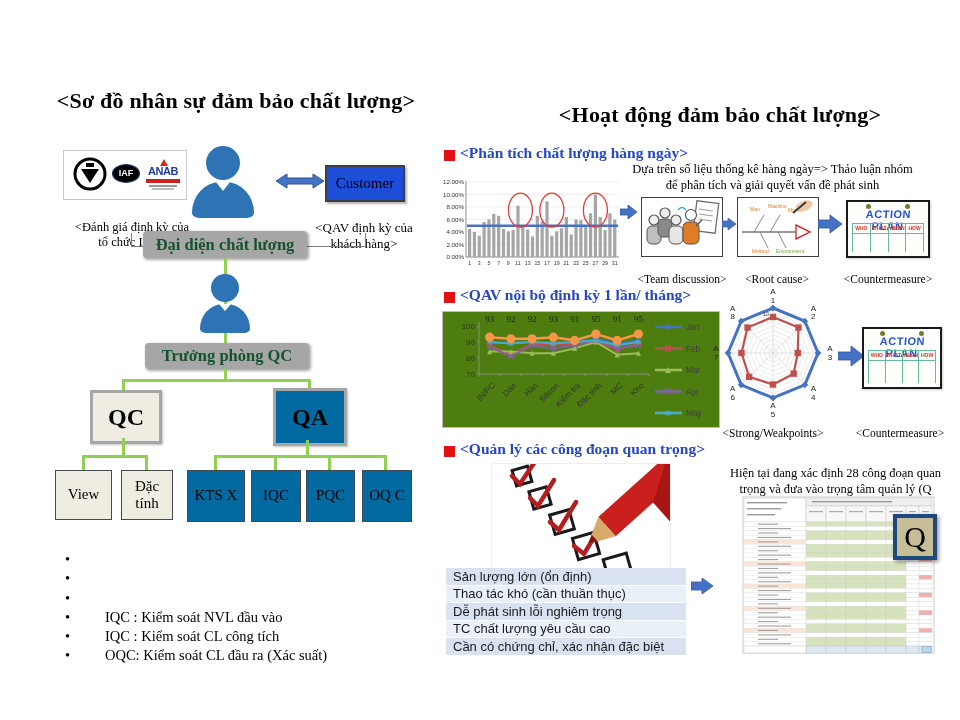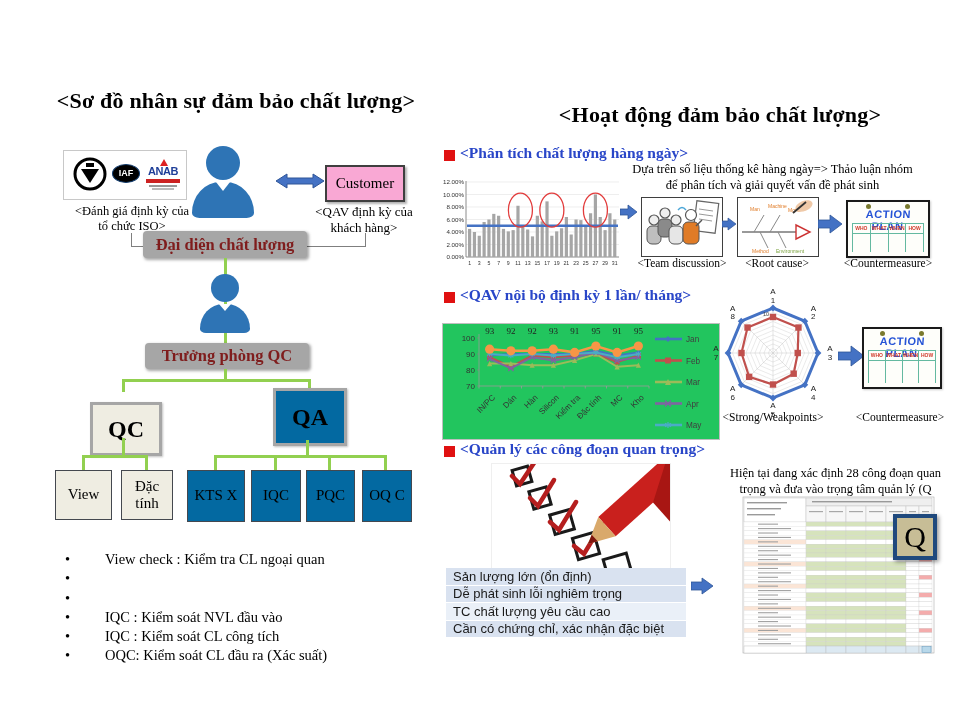--- a/index.html
+++ b/index.html
@@ -1,39 +1,39 @@
 <!DOCTYPE html>
 <html><head>
 <meta charset="utf-8">
 <style>
   html,body{margin:0;padding:0;background:#fff;}
   .slide{position:relative;width:960px;height:720px;background:#fff;overflow:hidden;
          font-family:"Liberation Serif",serif;color:#000;}
   .abs{position:absolute;}
   .sans{font-family:"Liberation Sans",sans-serif;}
   .slide-title{font-weight:bold;font-size:22px;text-align:center;letter-spacing:.2px;}
-  .cap{font-size:11.5px;text-align:center;line-height:1.2;}
+  .cap{font-size:11.5px;text-align:center;line-height:1.2;margin-top:16px;}
   .note{font-size:12.5px;text-align:center;line-height:1.25;}
-  .banner{background:#A6A6A6;color:#7f1d1d;font-weight:bold;text-align:center;
+  .banner{background:#A6A6A6;color:#14532d;font-weight:bold;text-align:center;
           border-radius:4px;box-shadow:1.5px 1.5px 3px rgba(0,0,0,.35);
           display:flex;align-items:center;justify-content:center;}
   .gline{background:#92D050;}
   .deptbox{border:3px solid #A6A6A6;display:flex;align-items:center;justify-content:center;
            font-weight:bold;font-size:24px;box-shadow:1px 1px 2px rgba(0,0,0,.25);}
   .leafbox{border:1.5px solid #44484F;display:flex;align-items:center;justify-content:center;
            font-size:15px;text-align:center;line-height:1.15;}
   .beige{background:#EFEDE2;}
   .cyan{background:#0369a1;}
   .phead{background:#2E74B5;border-radius:50%;}
   .pbody{background:#2E74B5;border-radius:46% 46% 12% 12% / 85% 85% 14% 14%;}
   .collar{width:0;height:0;border-left:7px solid transparent;border-right:7px solid transparent;
           border-top:9px solid #fff;}
   .rsq{width:11px;height:11px;background:#E01111;}
   .sect-h{color:#2946C8;font-weight:bold;font-size:15.5px;white-space:nowrap;}
-  .frame{border:1px solid #BFBFBF;background:#22c55e;margin-top:12px;}
+  .frame{border:1px solid #BFBFBF;background:#4d7c0f;}
   .imgbox{border:1px solid #3F3F3F;background:#fff;}
   .crit{height:16.5px;margin-bottom:1px;display:flex;align-items:center;padding-left:7px;
         font-size:13px;color:#1a1a1a;font-family:"Liberation Sans",sans-serif;}
   .crit.odd{background:#D9E2F0;} .crit.even{background:#EAF0F8;}
   .bullet-row{display:flex;font-size:14.5px;line-height:19.3px;}
   .bullet-row .dot{width:14px;flex:none;}
   .bullet-row .sp{width:26px;flex:none;}
   .apb{border:2px solid #1a1a1a;background:#FEFEFA;box-shadow:1px 1px 2px rgba(0,0,0,.2);}
   .pin{position:absolute;top:2px;width:5px;height:5px;border-radius:50%;background:#7A7A2E;}
   .ap-title{position:absolute;top:6px;left:0;right:0;text-align:center;color:#2553D6;
@@ -80,21 +80,21 @@
   <div class="abs" style="left:190px;top:144px;width:66px;height:76px;">
     <div class="abs phead" style="left:16px;top:2px;width:34px;height:34px;"></div>
     <div class="abs pbody" style="left:2px;top:38px;width:62px;height:36px;"></div>
     <div class="abs collar" style="left:26px;top:38px;"></div>
   </div>
 
   <svg class="abs" style="left:276px;top:173px;" width="48" height="16" viewBox="0 0 48 16">
     <polygon points="0,8 11,1 11,5 37,5 37,1 48,8 37,15 37,11 11,11 11,15" fill="#4472C4" stroke="#2F5597" stroke-width="1"></polygon>
   </svg>
 
-  <div class="abs" style="left:325px;top:165px;width:76px;height:33px;background:#f9a8d4;border:2px solid #3F3F3F;
+  <div class="abs" style="left:325px;top:165px;width:76px;height:33px;background:#1d4ed8;border:2px solid #3F3F3F;
        display:flex;align-items:center;justify-content:center;font-size:15px;box-shadow:2px 2px 2px rgba(0,0,0,.3);">Customer</div>
 
   <div class="abs cap" style="left:52px;top:204px;width:160px;font-size:12.5px;">
     <div>&lt;Đánh giá định kỳ của</div>
       <div>tổ chức ISO&gt;</div>
   </div>
   <div class="abs cap" style="left:308px;top:204px;width:112px;font-size:13px;">
     <div>&lt;QAV định kỳ của</div>
       <div>khách hàng&gt;</div>
   </div>
@@ -112,21 +112,21 @@
     <div class="abs collar" style="left:21px;top:32px;border-left-width:6px;border-right-width:6px;border-top-width:7px;"></div>
   </div>
 
   <div class="abs banner" style="left:145px;top:343px;width:164px;height:26px;font-size:16.5px;">Trưởng phòng QC</div>
 
   <div class="abs gline" style="left:224px;top:369px;width:3px;height:10px;"></div>
   <div class="abs gline" style="left:122px;top:379px;width:189px;height:3px;"></div>
   <div class="abs gline" style="left:122px;top:379px;width:3px;height:13px;"></div>
   <div class="abs gline" style="left:308px;top:379px;width:3px;height:11px;"></div>
 
-  <div class="abs deptbox beige" style="left:90px;top:402px;width:66px;height:48px;">QC</div>
+  <div class="abs deptbox beige" style="left:90px;top:390px;width:66px;height:48px;">QC</div>
   <div class="abs deptbox cyan" style="left:273px;top:388px;width:68px;height:52px;">QA</div>
 
   <div class="abs gline" style="left:122px;top:438px;width:3px;height:17px;"></div>
   <div class="abs gline" style="left:82px;top:455px;width:66px;height:3px;"></div>
   <div class="abs gline" style="left:82px;top:455px;width:3px;height:16px;"></div>
   <div class="abs gline" style="left:145px;top:455px;width:3px;height:15px;"></div>
   <div class="abs gline" style="left:306px;top:440px;width:3px;height:15px;"></div>
   <div class="abs gline" style="left:214px;top:455px;width:173px;height:3px;"></div>
   <div class="abs gline" style="left:214px;top:455px;width:3px;height:15px;"></div>
   <div class="abs gline" style="left:274px;top:455px;width:3px;height:15px;"></div>
@@ -137,21 +137,20 @@
   <div class="abs leafbox beige" style="left:121px;top:470px;width:50px;height:48px;">Đặc tính</div>
   <div class="abs leafbox cyan" style="left:187px;top:470px;width:56px;height:50px;">KTS X</div>
   <div class="abs leafbox cyan" style="left:251px;top:470px;width:48px;height:50px;">IQC</div>
   <div class="abs leafbox cyan" style="left:306px;top:470px;width:47px;height:50px;">PQC</div>
   <div class="abs leafbox cyan" style="left:362px;top:470px;width:48px;height:50px;width:48px;">OQ C</div>
 
   <div class="abs" style="left:65px;top:550px;width:360px;" id="bullet-list">
       <div class="bullet-row">
         <span class="dot">•</span>
         <span class="sp"></span>
-        <span>View check : Kiểm tra CL ngoại quan</span>
       </div>
       <div class="bullet-row">
         <span class="dot">•</span>
         <span class="sp"></span>
       </div>
       <div class="bullet-row">
         <span class="dot">•</span>
         <span class="sp"></span>
       </div>
       <div class="bullet-row">
@@ -847,20 +846,21 @@
       <rect x="144" y="150" width="20" height="7" fill="#DCE9F2" stroke="#BBB" stroke-width="0.4"></rect>
       <rect x="164" y="150" width="13" height="7" fill="#DCE9F2" stroke="#BBB" stroke-width="0.4"></rect>
       <rect x="177" y="150" width="13" height="7" fill="#DCE9F2" stroke="#BBB" stroke-width="0.4"></rect>
       <rect x="2" y="150" width="62" height="7" fill="#FFF" stroke="#BBB" stroke-width="0.4"></rect>
       <rect x="180" y="150.5" width="9" height="6" fill="#B8D8EA" stroke="#6699BB" stroke-width="0.5"></rect>
     </svg>
   <div class="abs qbox" style="left:893px;top:514px;width:36px;height:38px;">Q</div>
 
   <div class="abs" style="left:446px;top:568px;width:240px;" id="criteria-list">
       <div class="crit odd">Sản lượng lớn (ổn định)</div>
+      <div class="crit even">Thao tác khó (cần thuần thục)</div>
       <div class="crit odd">Dễ phát sinh lỗi nghiêm trọng</div>
       <div class="crit even">TC chất lượng yêu cầu cao</div>
       <div class="crit odd">Cần có chứng chỉ, xác nhận đặc biệt</div>
     </div>
 
   <svg class="abs" style="left:691px;top:577px;" width="22" height="18" viewBox="0 0 22 18">
     <polygon points="0,5 11,5 11,1 22,9 11,17 11,13 0,13" fill="#4472C4" stroke="#2F5597" stroke-width=".8"></polygon>
   </svg>
 
 </div>

